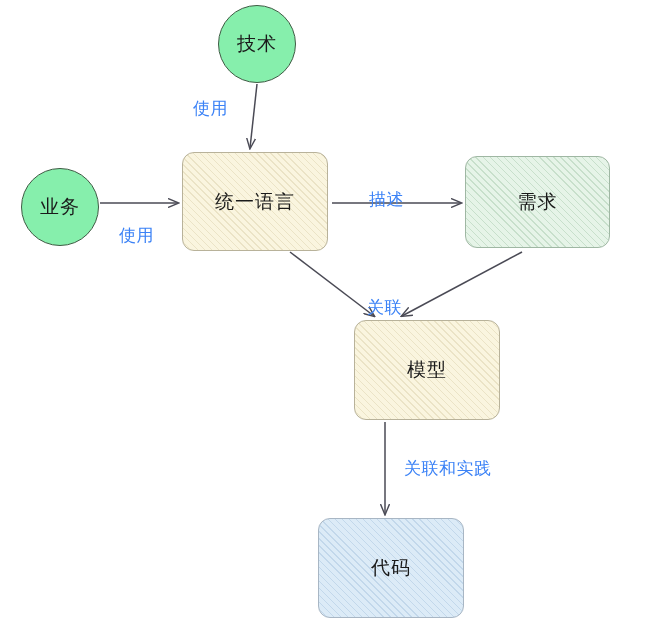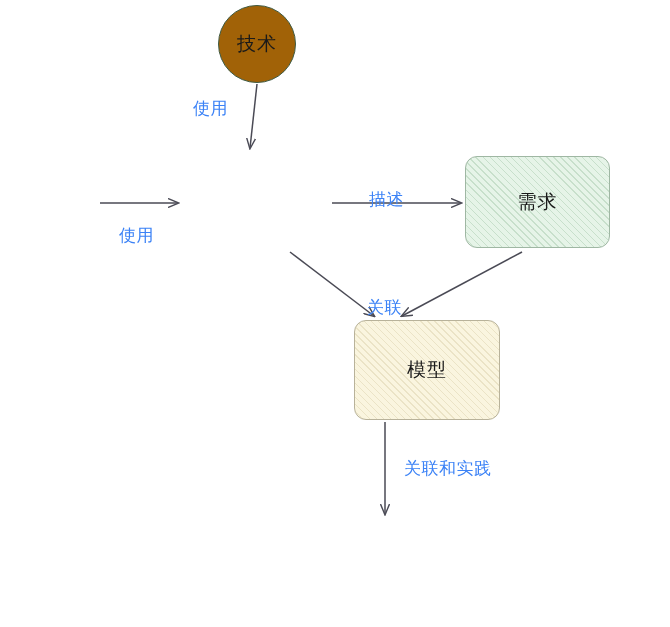--- a/index.html
+++ b/index.html
@@ -37,21 +37,21 @@
     letter-spacing: 1px;
     z-index: 2;
   }
   .node-label {
     pointer-events: none;
     white-space: nowrap;
   }
   .node-circle {
     border-radius: 50%;
     border: 1.4px solid #3f5b44;
-    background-color: #a16207;
+    background-color: #86efac;
   }
   .node-rect {
     border-radius: 12px;
   }
   .rect-cream {
     border: 1.4px solid #b8b29a;
     background-color: #faf5df;
     background-image: repeating-linear-gradient(
       45deg,
       rgba(200, 186, 140, 0.30) 0px,
@@ -114,30 +114,39 @@
 
     <line x1="522" y1="252" x2="402" y2="316" stroke="#4a4a55" stroke-width="1.5" marker-end="url(#arrowhead)"></line>
 
     <line x1="385" y1="422" x2="385" y2="514" stroke="#4a4a55" stroke-width="1.5" marker-end="url(#arrowhead)"></line>
   </svg>
 
   <div class="node node-circle" style="left:218px; top:5px; width:78px; height:78px;">
     <span class="node-label">技术</span>
   </div>
 
+  <div class="node node-circle" style="left:21px; top:168px; width:78px; height:78px;">
+    <span class="node-label">业务</span>
+  </div>
 
+  <div class="node node-rect rect-cream" style="left:182px; top:152px; width:146px; height:99px;">
+    <span class="node-label">统一语言</span>
+  </div>
 
   <div class="node node-rect rect-green" style="left:465px; top:156px; width:145px; height:92px;">
     <span class="node-label">需求</span>
   </div>
 
   <div class="node node-rect rect-cream" style="left:318px; top:320px; width:146px; height:100px;margin-left:36px;">
     <span class="node-label">模型</span>
   </div>
 
+  <div class="node node-rect rect-blue" style="left:318px; top:518px; width:146px; height:100px;">
+    <span class="node-label">代码</span>
+  </div>
 
   <div class="edge-label" style="left:193px; top:97px;">使用</div>
 
   <div class="edge-label" style="left:119px; top:224px;">使用</div>
 
   <div class="edge-label" style="left:369px; top:188px;">描述</div>
 
   <div class="edge-label" style="left:367px; top:264px;margin-top:32px;">关联</div>
 
   <div class="edge-label" style="left:404px; top:457px;">关联和实践</div>

